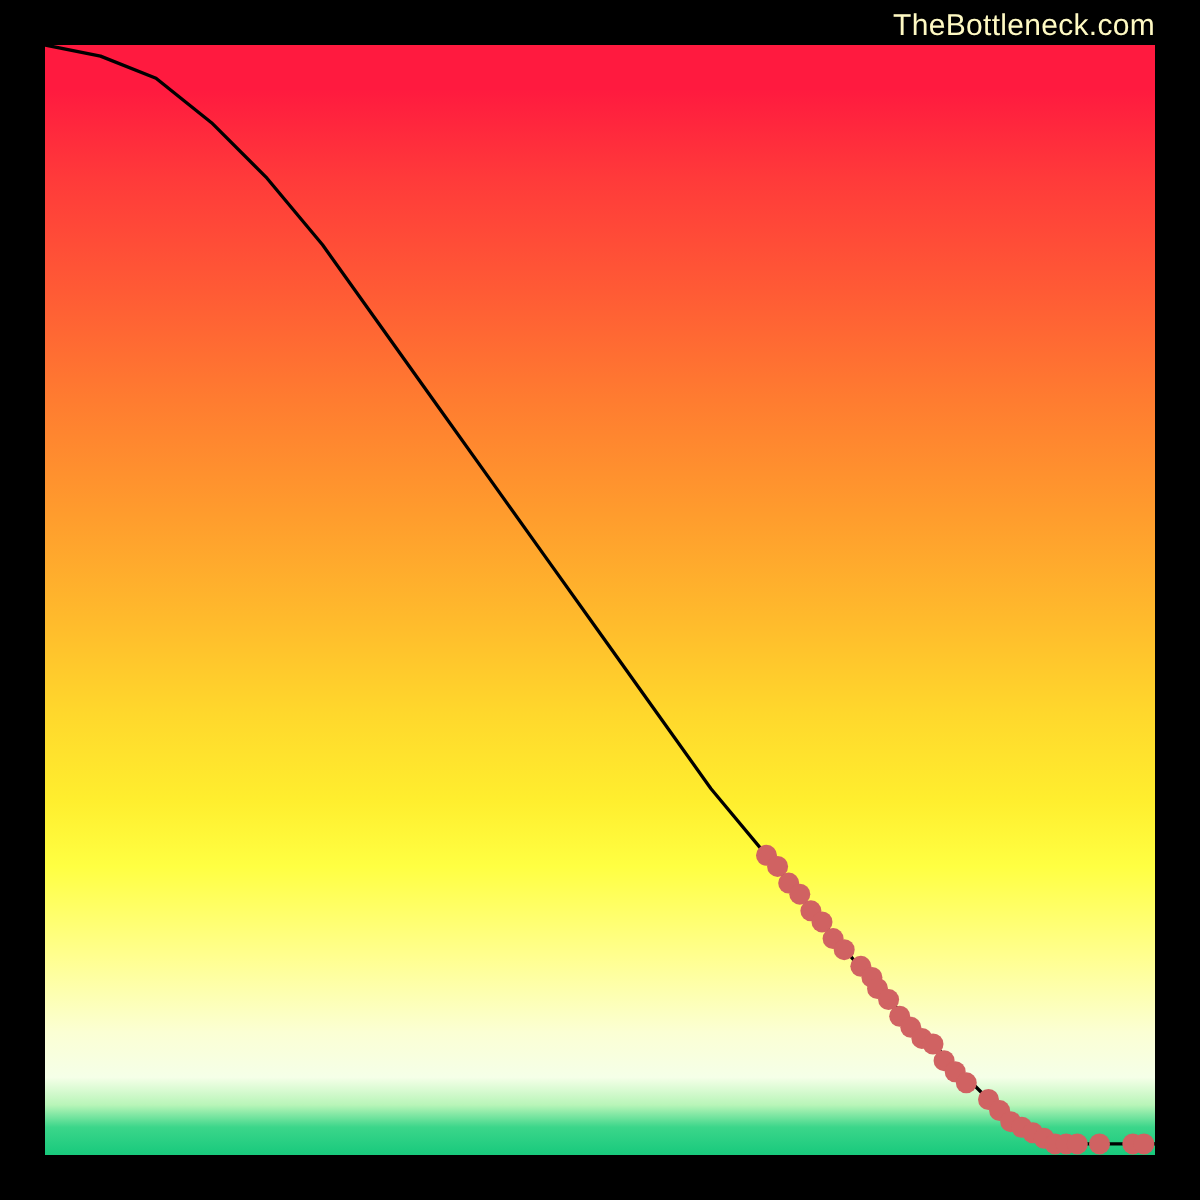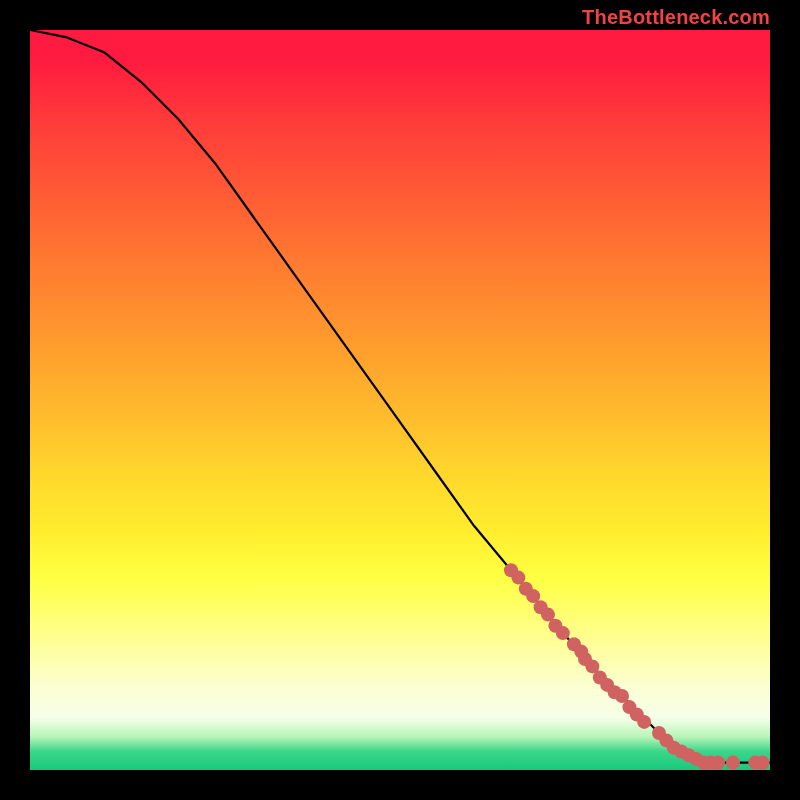--- a/index.html
+++ b/index.html
@@ -40,23 +40,23 @@
       #f5ffe8 93%,
       #b8f5b8 95.5%,
       #3bd68a 97.5%,
       #18c97c 100%
     );
   }
   .watermark {
     position: absolute;
     top: 6px;
     right: 30px;
-    color: #ef4444;
+    color: #fef9c3;
     font-size: 20px;
-    font-weight: 700;
+    font-weight: 400;
     letter-spacing: 0.2px;
     user-select: none;
   }
   svg.overlay {
     position: absolute;
     left: 0;
     top: 0;
     width: 740px;
     height: 740px;
   }

